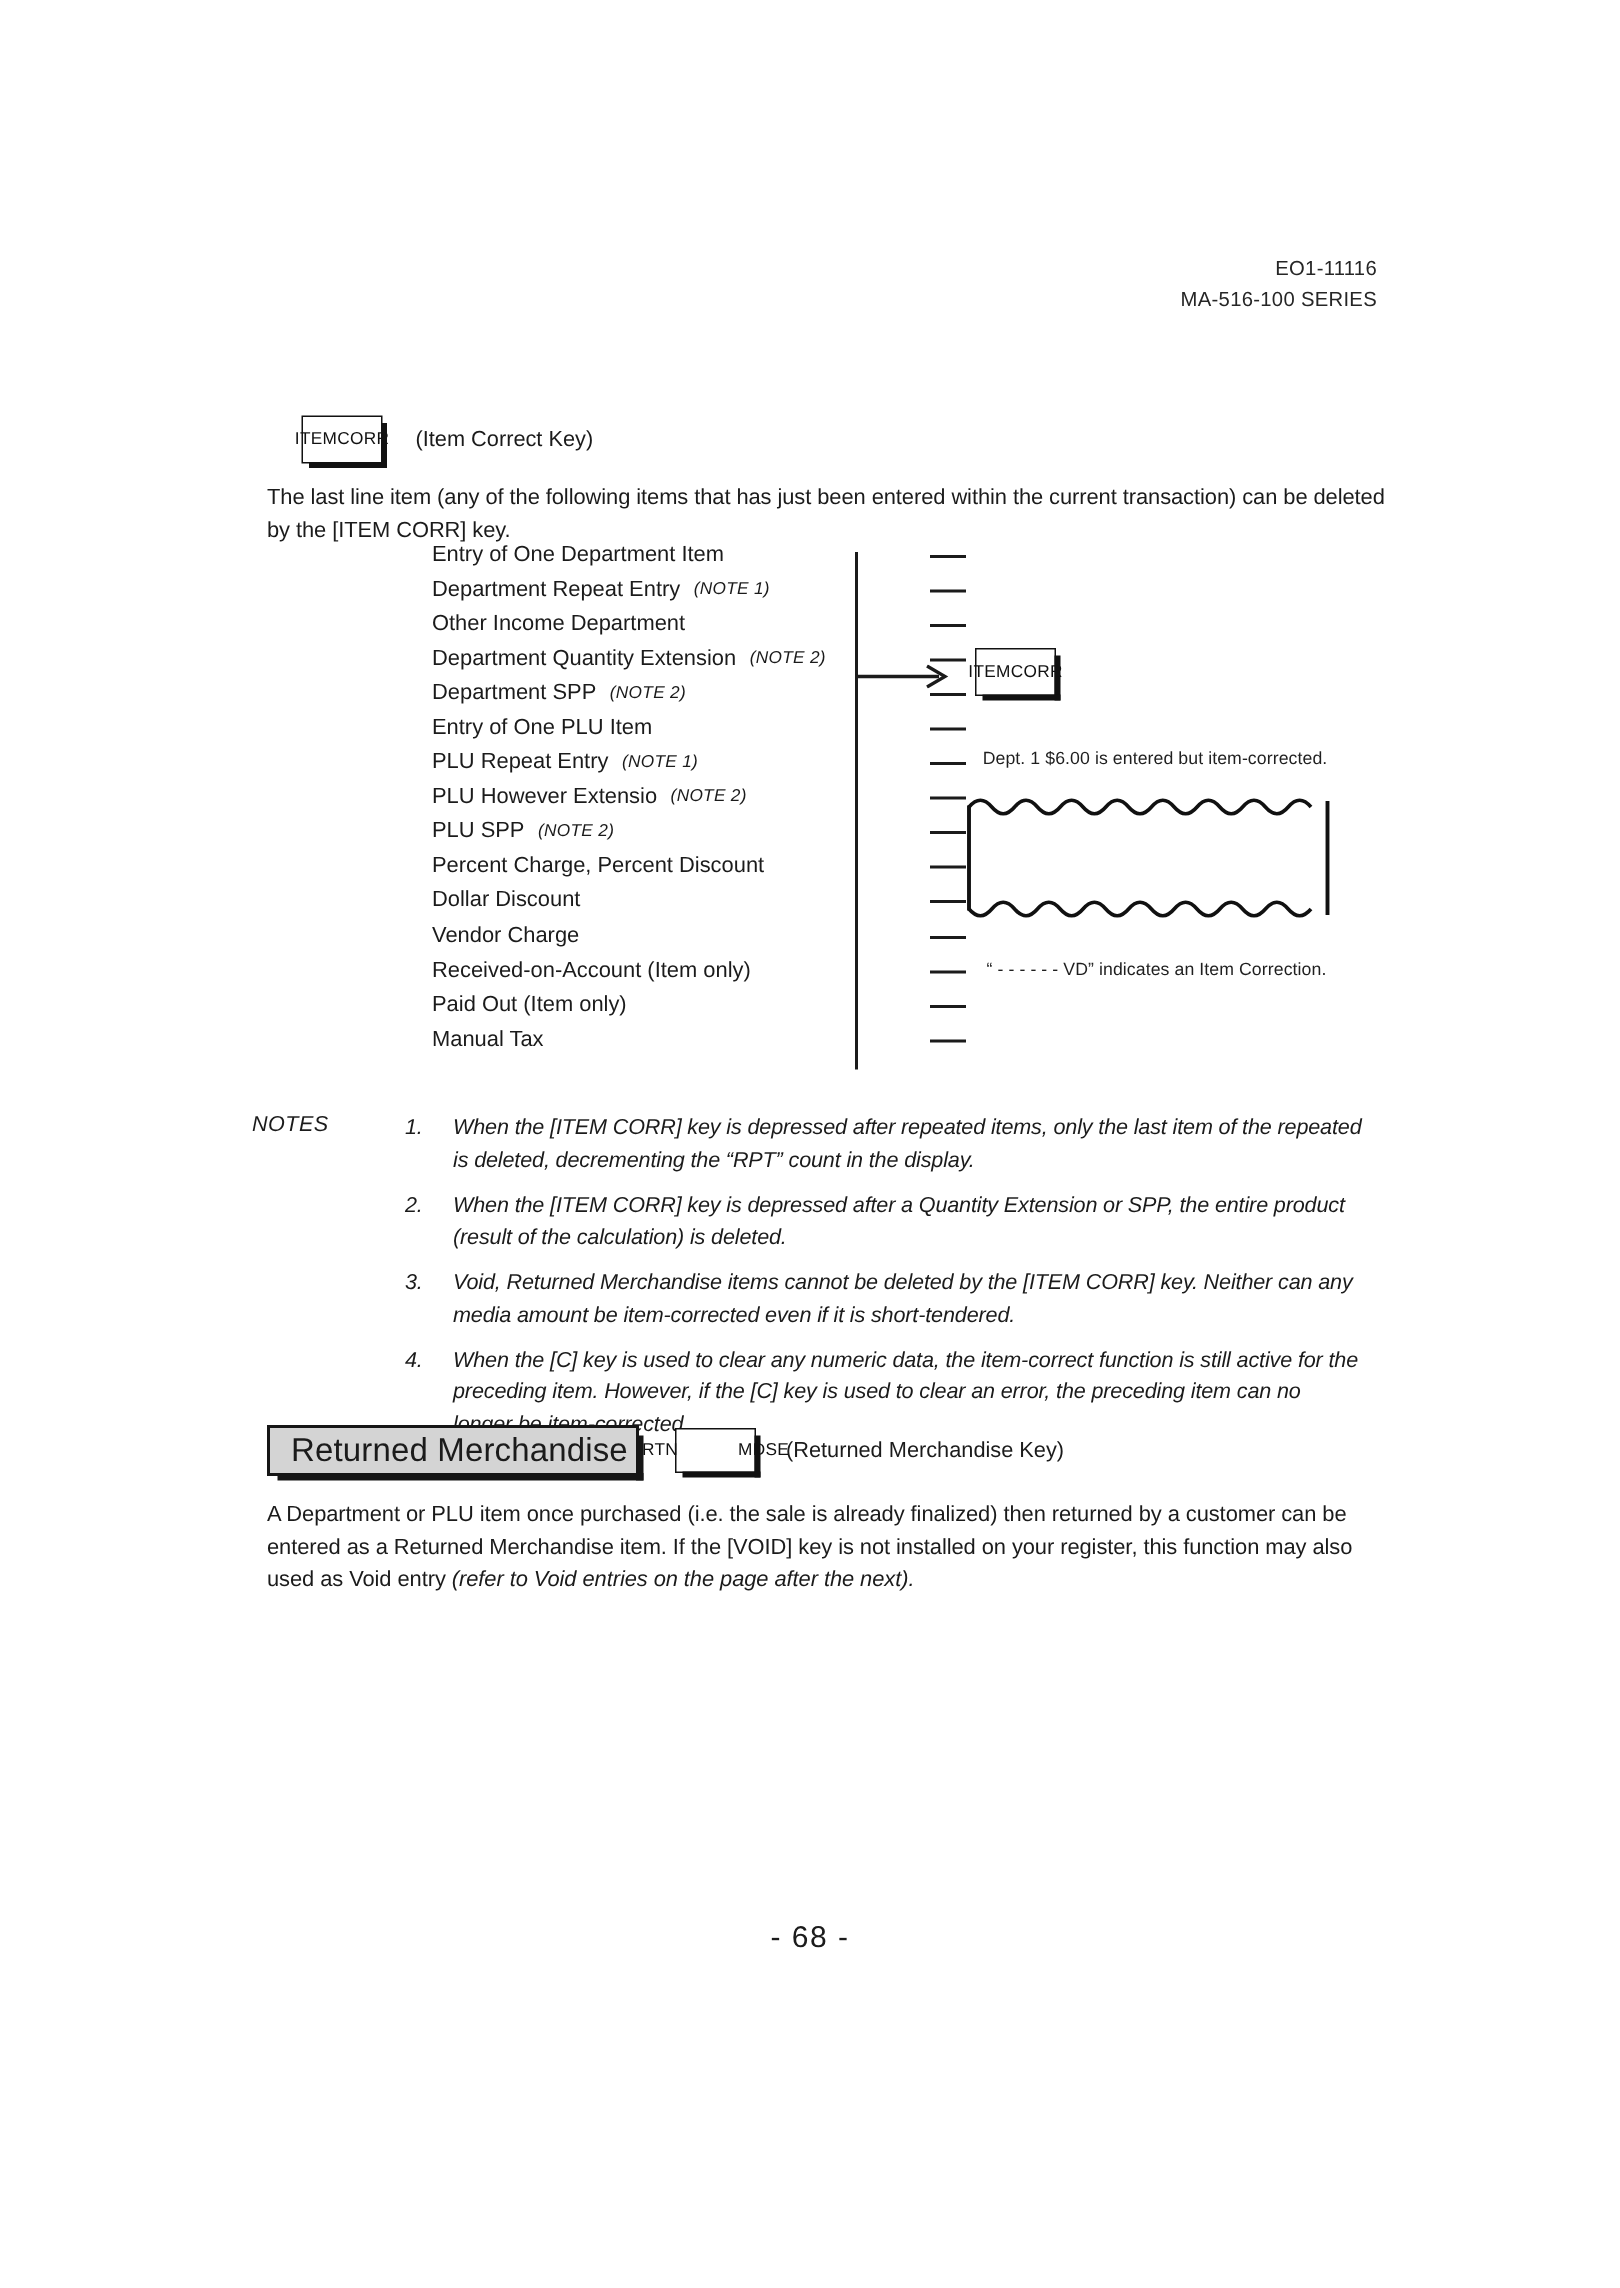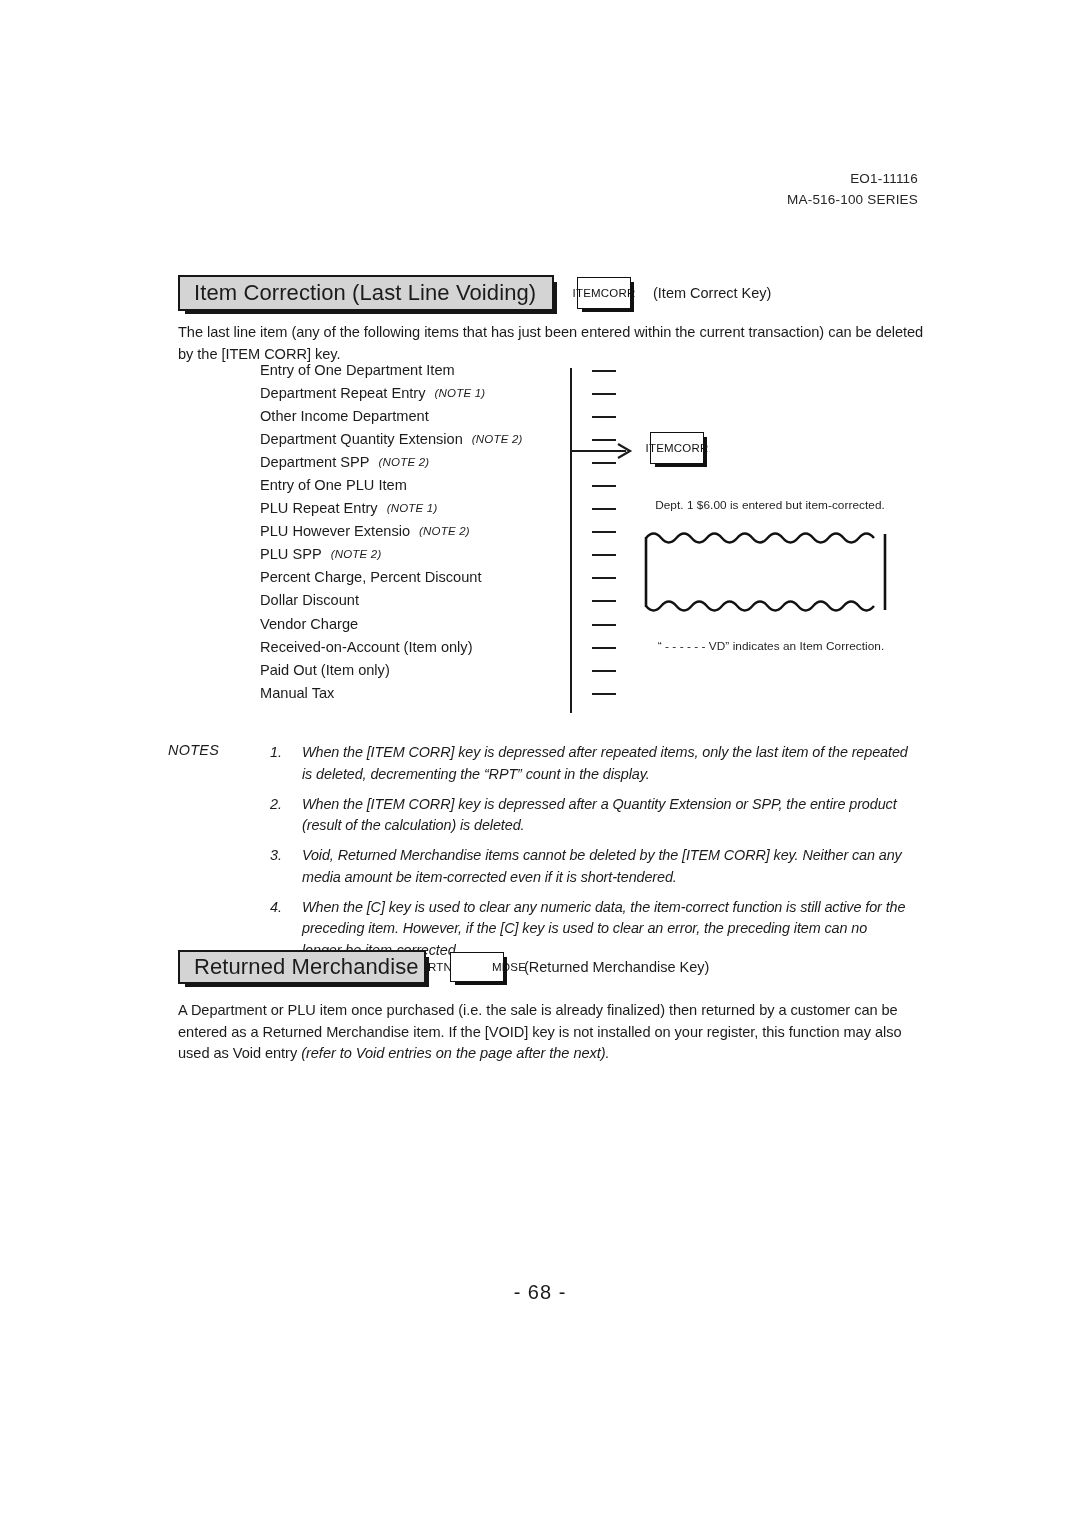--- a/index.html
+++ b/index.html
@@ -119,20 +119,21 @@
     width: 320px;
   }
   .blist-row {
     position: relative;
     height: 23.1px;
     display: flex;
     align-items: center;
     font-size: 14.6px;
     color: #1b1b1b;
     white-space: nowrap;
+    margin-left: 28px;
   }
   .blist-row .bl-note {
     font-style: italic;
     font-size: 11.5px;
     margin-left: 9px;
     letter-spacing: 0.2px;
   }
   .blist-row .bl-line {
     position: absolute;
     height: 0;
@@ -220,24 +221,20 @@
 </style>
 </head>
 <body>
 
 <div class="doc-header">
   <div>EO1-11116</div>
   <div>MA-516-100 SERIES</div>
 </div>
 
 <div class="section-head" style="left:178px; top:275px;">
-  <div class="title-bar" style="width:376px; height:36px;">
-    <span>Item Correction (Last Line Voiding)</span>
-    <span class="shadow-right"></span>
-  </div>
   <div class="keycap" style="width:54px; height:32px; margin-left:23px; margin-top:2px;">
     <span>ITEM</span>
     <span>CORR</span>
     <span class="kc-shadow-right"></span>
   </div>
   <div class="key-caption" style="margin-left:22px; margin-top:10px;">(Item Correct Key)</div>
 </div>
 
 <div class="para" style="left:178px; top:322px; width:750px;">The last line item (any of the following items that has just been entered within the current transaction) can be deleted by the [ITEM CORR] key.</div>
 

